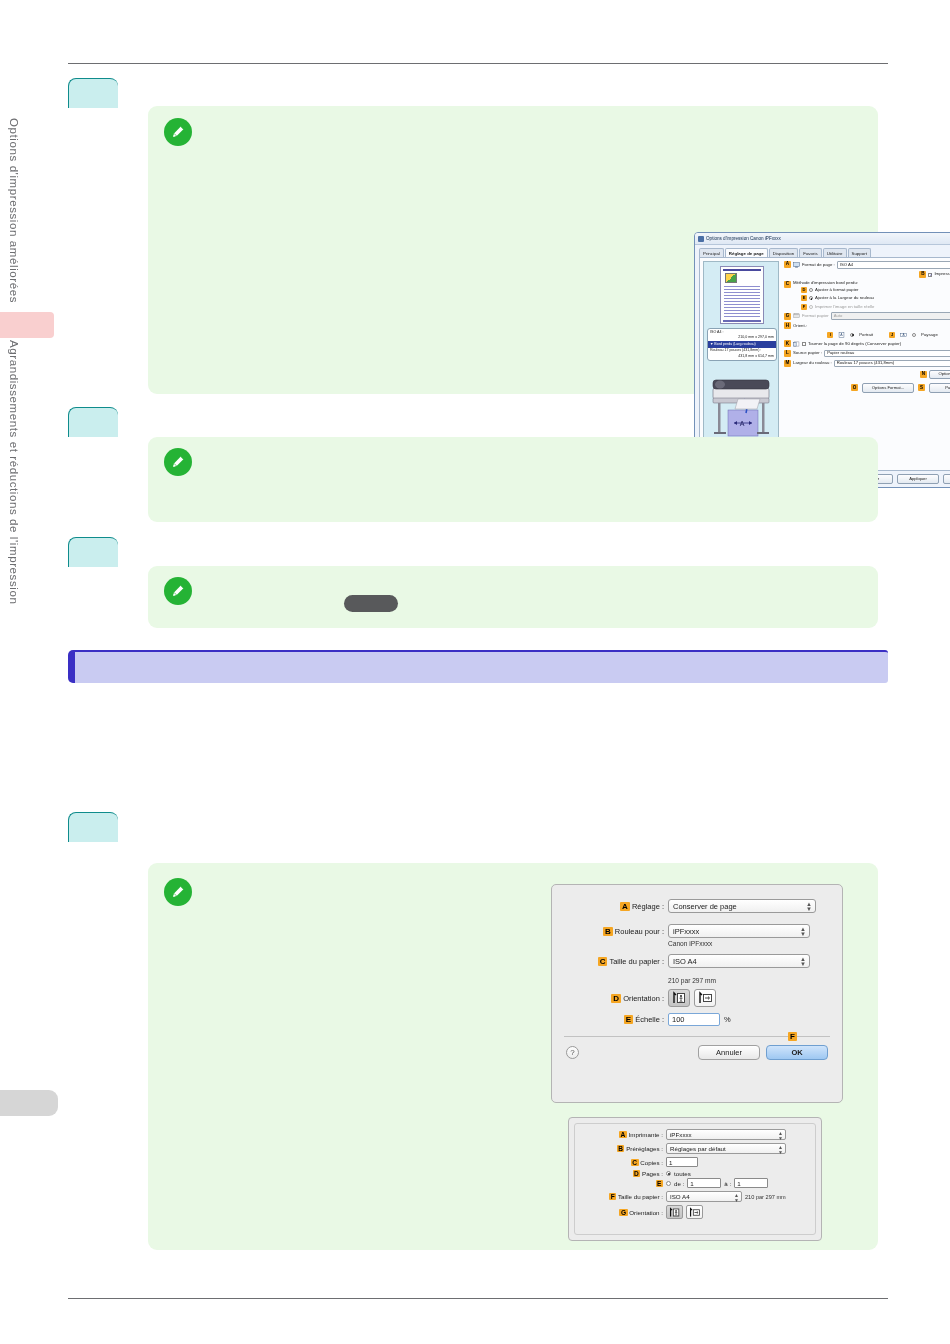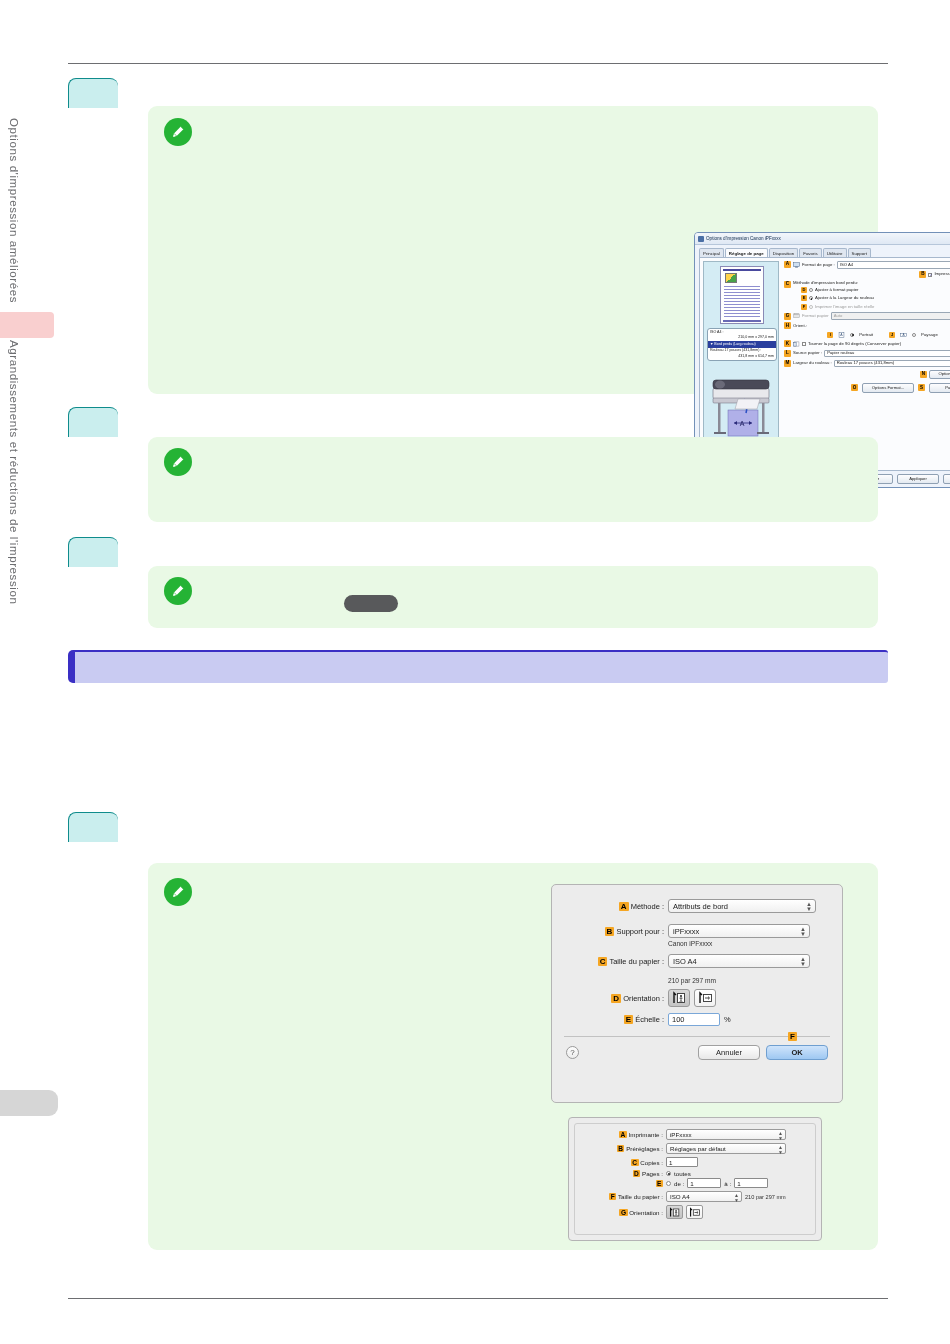--- a/index.html
+++ b/index.html
@@ -520,35 +520,35 @@
     </svg>
   </div>
 </div>
 
 <div id="mac-setup">
   <div style="padding:14px 16px 0 16px;">
 
     <div class="mac-row" style="margin-bottom:11px">
       <span class="mac-lab" style="width:96px">
         <span class="mac-badge">A</span>
-        <span>Méthode :</span>
+        <span>Réglage :</span>
       </span>
       <div class="mac-pop" style="width:148px">
-        <span>Attributs de bord</span>
+        <span>Conserver de page</span>
         <span class="stepper">
             <span>▲</span>
             <span>▼</span>
           </span>
       </div>
     </div>
 
     <div class="mac-row" style="margin-bottom:2px">
       <span class="mac-lab" style="width:96px">
         <span class="mac-badge">B</span>
-        <span>Support pour :</span>
+        <span>Rouleau pour :</span>
       </span>
       <div class="mac-pop" style="width:142px">
         <span>iPFxxxx</span>
         <span class="stepper">
             <span>▲</span>
             <span>▼</span>
           </span>
       </div>
     </div>
     <div class="mac-sub" style="margin:0 0 7px 100px">Canon iPFxxxx</div>

